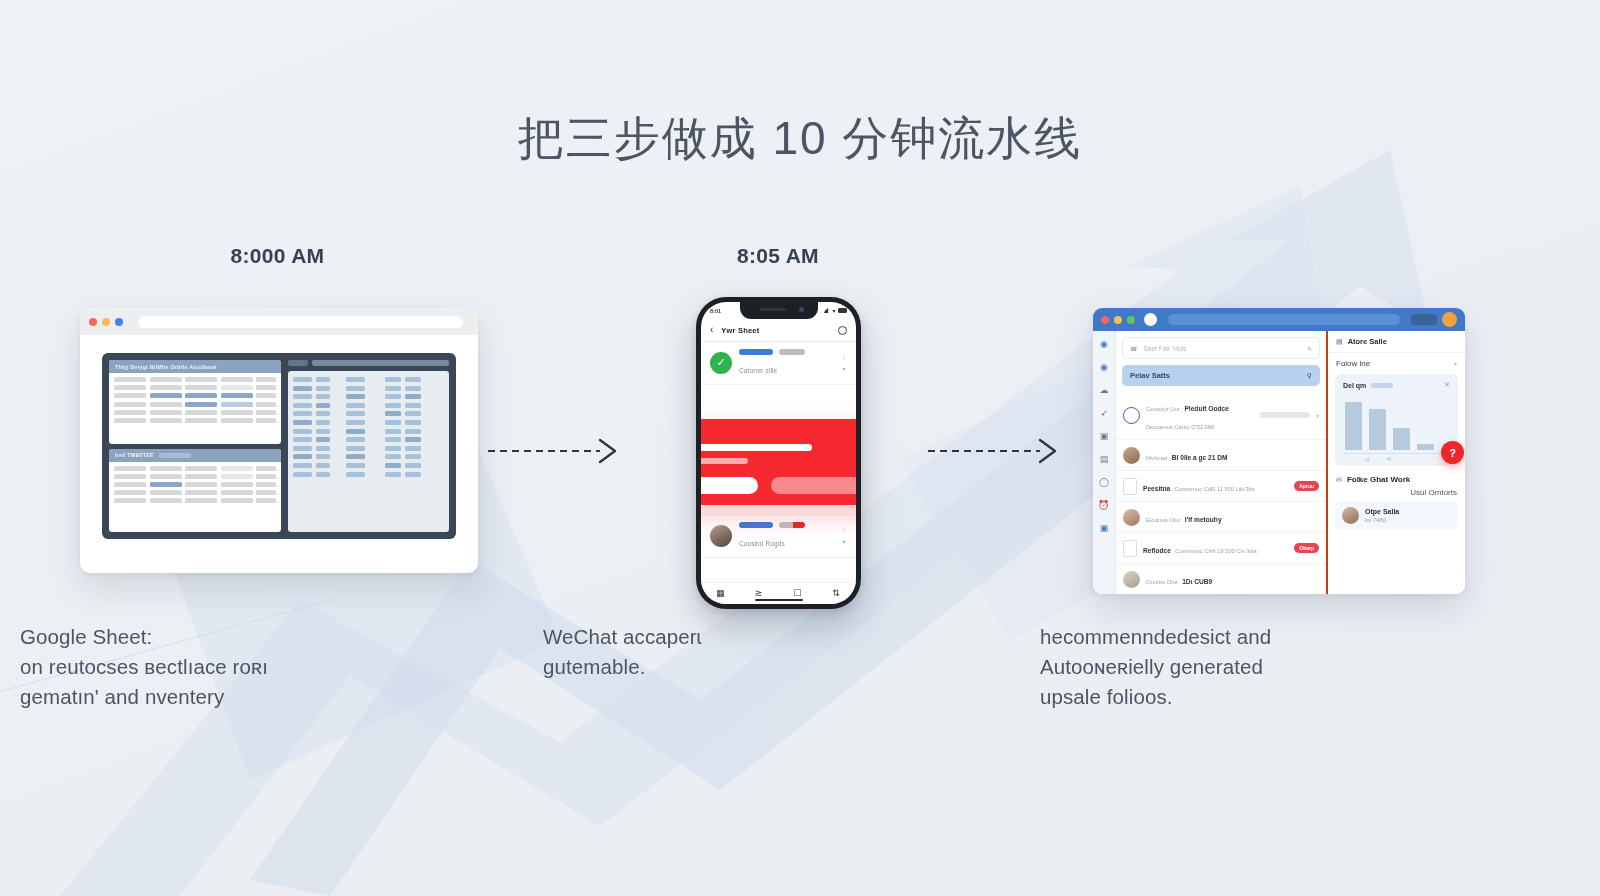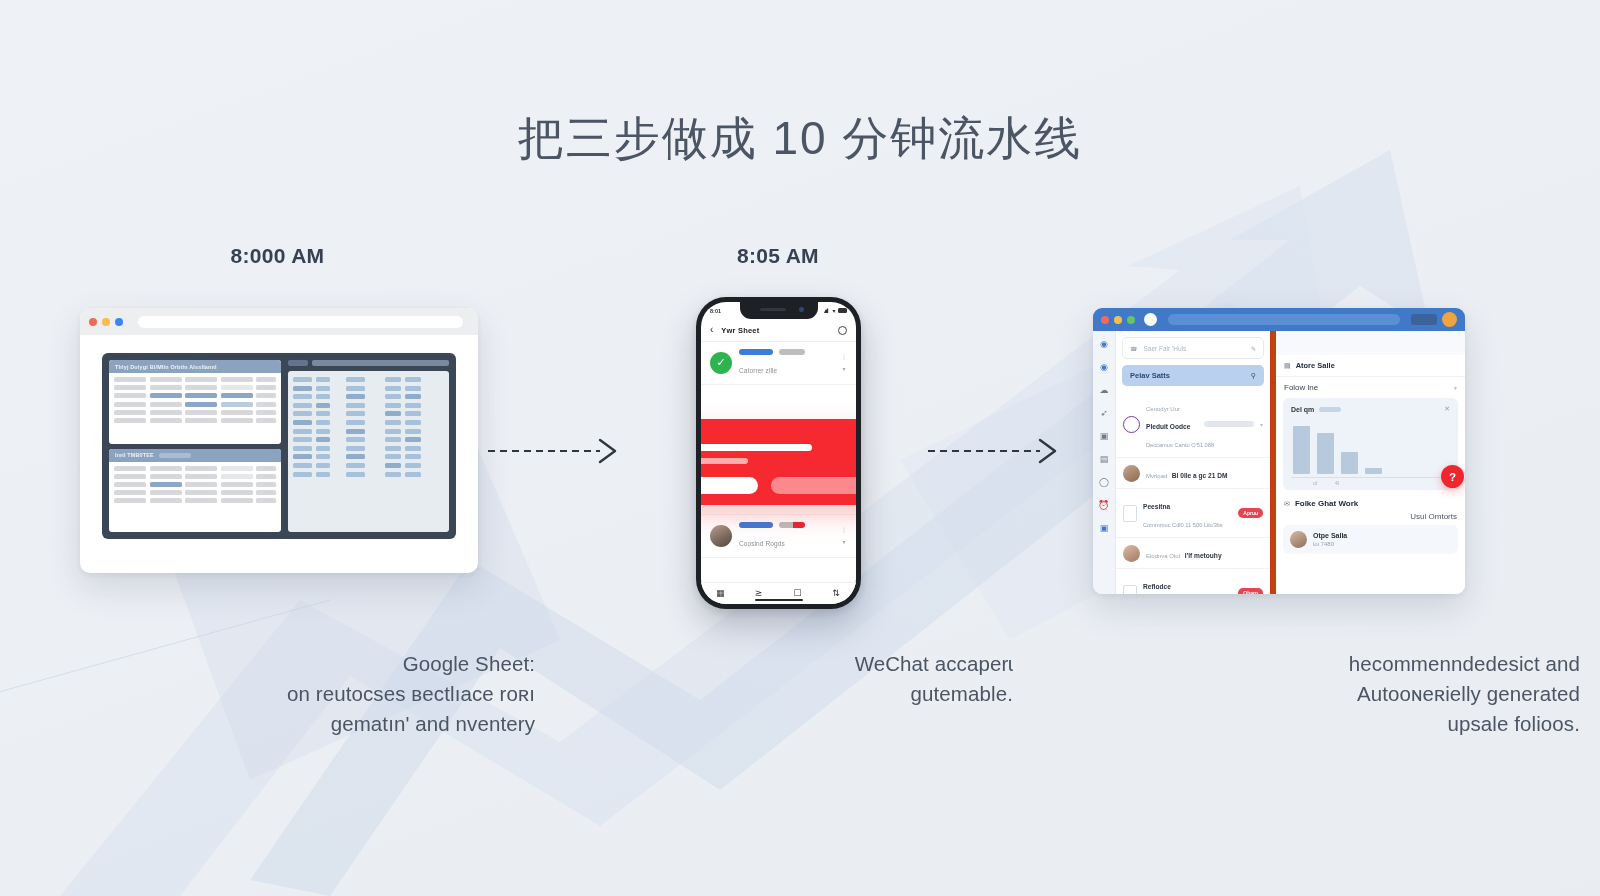--- a/index.html
+++ b/index.html
@@ -27,22 +27,22 @@
   }
 
   
   .stage { position: absolute; }
   .stage-time {
     position: absolute; width: 100%; text-align: center;
     top: 0; font-size: 21px; font-weight: 700; color: #374151;
     letter-spacing: .3px;
   }
   .stage-caption {
-    position: absolute; width: 100%; top: 405px;
-    text-align: right; font-size: 20.5px; line-height: 30px;
+    position: absolute; width: 100%; top: 378px;
+    text-align: left; font-size: 20.5px; line-height: 30px;
     color: #4b5563; letter-spacing: .1px;
   }
   .stage-caption .cap-line { display: block; }
 
   
   #stage1 { left: 20px; top: 244px; width: 515px; height: 520px; }
   .browser {
     position: absolute; left: 60px; top: 64px; width: 398px; height: 265px;
     background: #ffffff; border-radius: 10px;
     box-shadow: 0 14px 34px rgba(60,72,95,.16), 0 2px 6px rgba(60,72,95,.08);
@@ -180,21 +180,21 @@
   .dash-badge { width: 26px; height: 11px; background: #3c6399; border-radius: 3px; }
   .dash-user { width: 15px; height: 15px; border-radius: 50%; background: #f0a440; }
   .dash-body { display: flex; height: 263px; }
   .dash-rail {
     width: 23px; background: #f1f4f9; border-right: 1px solid #e4e9f0;
     display: flex; flex-direction: column; align-items: center;
     padding-top: 8px; gap: 12px;
   }
   .rail-ic { width: 11px; height: 11px; font-size: 9px; line-height: 11px; text-align: center; color: #6f7a88; }
   .rail-ic.active { color: #3f79c8; }
-  .dash-mid { width: 160px; background: #fff; border-right: 6px solid #c2410c; }
+  .dash-mid { width: 212px; background: #fff; border-right: 2px solid #c2410c; }
   .mid-search {
     height: 22px; margin: 6px; border: 1px solid #e6eaf0; border-radius: 5px;
     display: flex; align-items: center; padding: 0 7px; gap: 6px;
   }
   .mid-search-txt { flex: 1; font-size: 6.5px; color: #aeb6c1; }
   .mid-tab {
     height: 21px; margin: 0 6px 5px; background: #b9d0ee; border-radius: 5px;
     display: flex; align-items: center; padding: 0 8px;
   }
   .mid-tab-txt { flex: 1; font-size: 7.5px; font-weight: 700; color: #2c4a73; }
@@ -205,21 +205,21 @@
   .mrow-av.p2 { background: linear-gradient(150deg,#e0bba6,#9c7a63); }
   .mrow-av.p3 { background: linear-gradient(150deg,#dcd2c6,#a89d8e); }
   .mrow-doc { width: 14px; height: 17px; border-radius: 2px; background: #fff; border: 1px solid #d7dde5; flex-shrink: 0; }
   .mrow-txt { flex: 1; min-width: 0; }
   .mrow-t1 { font-size: 6px; color: #9aa5b3; margin-bottom: 2px; white-space: nowrap; overflow: hidden; }
   .mrow-t2 { font-size: 6.6px; color: #2b3440; font-weight: 700; white-space: nowrap; overflow: hidden; }
   .mrow-t3 { font-size: 5.7px; color: #98a2ae; margin-top: 2px; white-space: nowrap; overflow: hidden; }
   .mrow-bar { width: 50px; height: 6px; background: #e2e7ee; border-radius: 3px; }
   .mrow-badge { font-size: 5px; color: #fff; background: #e4454f; border-radius: 7px; padding: 2px 5px; font-weight: 700; white-space: nowrap; }
   .mrow-chev { font-size: 6px; color: #b8c0ca; }
-  .dash-right { flex: 1; background: #fff; position: relative; margin-top: 24px; }
+  .dash-right { flex: 1; background: #fff; position: relative; }
   .dr-head {
     height: 22px; display: flex; align-items: center; gap: 5px; padding: 0 8px;
     border-bottom: 1px solid #eef1f5;
   }
   .dr-head-ic { font-size: 7px; color: #6a7584; }
   .dr-head-txt { font-size: 7.5px; font-weight: 700; color: #222b36; }
   .dr-sec {
     display: flex; align-items: center; padding: 6px 8px 2px;
   }
   .dr-sec-txt { flex: 1; font-size: 8px; color: #3b4654; }

